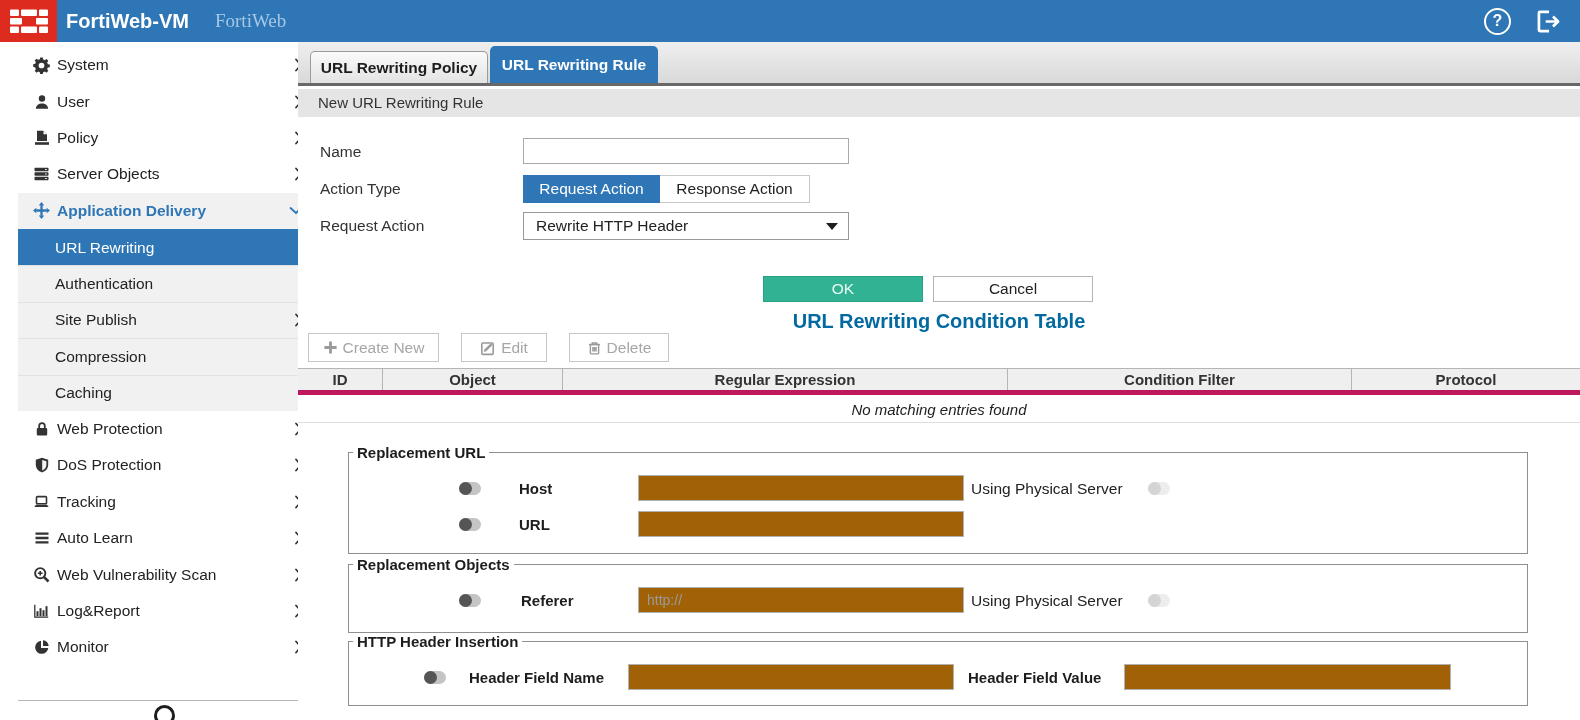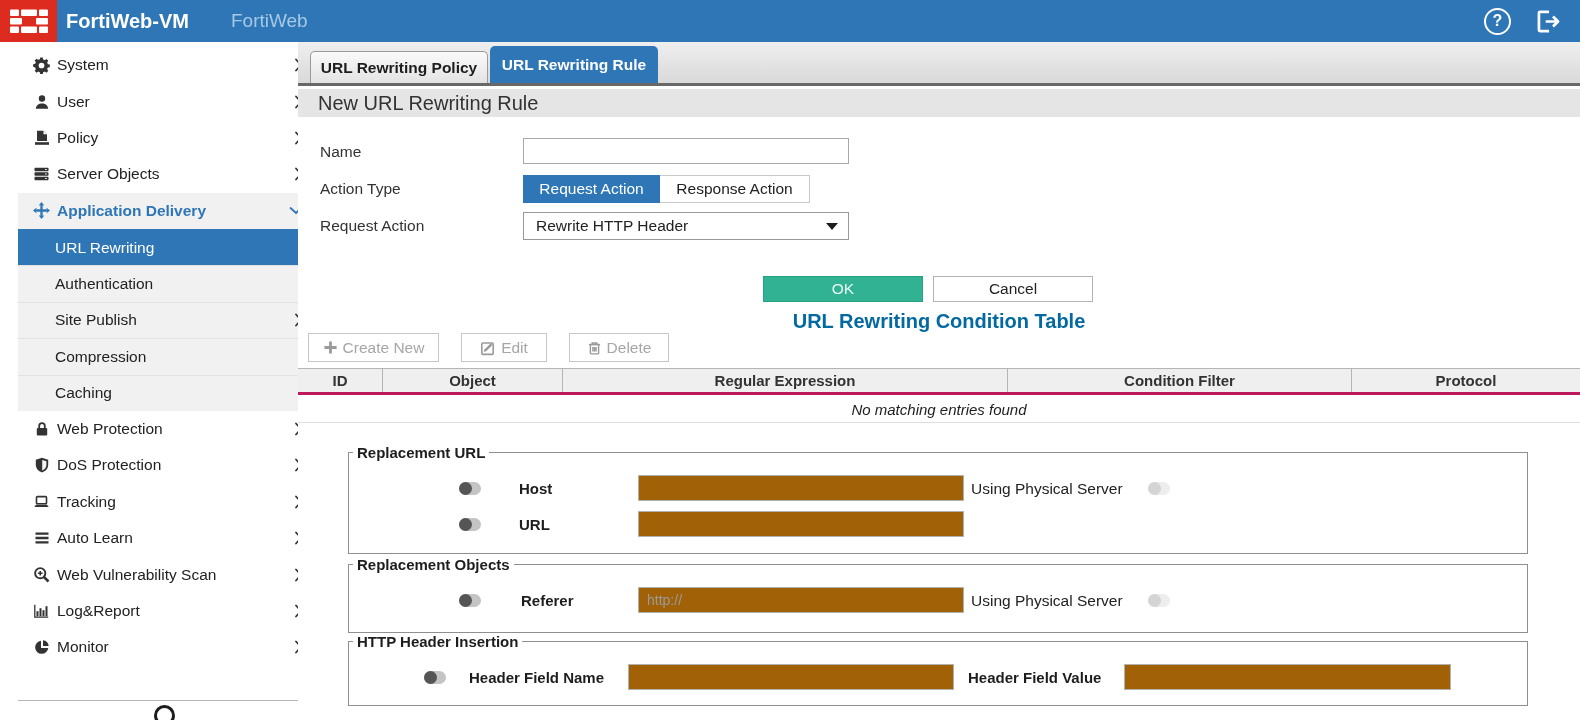--- a/index.html
+++ b/index.html
@@ -5,21 +5,21 @@
   * { margin:0; padding:0; box-sizing:border-box; }
   html,body { width:1580px; height:720px; overflow:hidden; background:#fff;
     font-family:"Liberation Sans","DejaVu Sans",sans-serif; color:#222; }
 
   
   .topbar { position:absolute; left:0; top:0; width:1580px; height:42px;
     background:#2e76b5; display:flex; align-items:center; }
   .logo-box { width:57px; height:42px; background:#dd2b20; display:flex;
     align-items:center; justify-content:center; flex:0 0 auto; }
   .product-name { margin-left:9px; font-size:20px; font-weight:bold; color:#fff; }
-  .app-name { margin-left:42px; font-size:19px; color:#a6c8e6; }
+  .app-name { margin-left:26px; font-size:19px; color:#a6c8e6;font-family:Liberation Serif, serif; }
   .topbar-right { margin-left:auto; display:flex; align-items:center; gap:24px; padding-right:18px; }
   .help-circle { width:27px; height:27px; border:2px solid #fff; border-radius:50%;
     color:#fff; font-size:16px; font-weight:bold; display:flex; align-items:center;
     justify-content:center; cursor:pointer; }
   .help-circle::after { content:"?"; }
 
   
   .sidebar { position:absolute; left:0; top:42px; width:298px; height:678px;
     background:#fff; border-right:1px solid #c9c9c9; overflow:hidden;margin-left:18px; }
   .nav { padding-top:5px; }
@@ -40,21 +40,21 @@
 
   .tabstrip { position:absolute; left:0; top:0; width:1282px; height:44px;
     background:linear-gradient(#efefef,#d9d9d9); border-bottom:3px solid #686868; }
   .tab { position:absolute; display:flex; align-items:center; justify-content:center;
     font-size:15.5px; font-weight:600; border-radius:5px 5px 0 0; cursor:pointer; }
   .tab.inactive { left:12px; top:9px; width:178px; height:32px;
     background:linear-gradient(#fafafa,#e3e3e3); border:1px solid #9a9a9a; border-bottom:none; color:#1d1d1d; }
   .tab.active { left:192px; top:4px; width:168px; height:37px; background:#2e76b5; color:#fff; }
 
   .panel-title { position:absolute; left:0; top:47px; width:1282px; height:28px;
-    background:#e5e5e5; line-height:28px; padding-left:20px; font-size:20px; color:#333; }
+    background:#e5e5e5; line-height:28px; padding-left:20px; font-size:15px; color:#333; }
 
   .f-label { position:absolute; font-size:15.5px; color:#333; height:27px; line-height:27px; }
   .f-input { position:absolute; height:26px; border:1px solid #a9a9a9; background:#fff;
     font-size:14px; padding:0 8px; font-family:inherit; color:#222; }
   .f-input::placeholder { color:#9a9a9a; }
 
   .seg { position:absolute; left:225px; top:133px; height:28px; display:flex; }
   .seg-btn { height:28px; display:flex; align-items:center; justify-content:center;
     font-size:15.5px; cursor:pointer; }
   .seg-btn.on { width:137px; background:#2e76b5; color:#fff; }
@@ -73,21 +73,21 @@
 
   .ct-title { position:absolute; left:0; top:268px; width:1282px; text-align:center;
     font-size:20px; font-weight:bold; color:#0369a1; }
 
   .tb { position:absolute; left:10px; top:291px; display:flex; gap:22px; }
   .tb-btn { height:29px; display:flex; align-items:center; justify-content:center; gap:5px;
     border:1px solid #c6c6c6; background:#fff; color:#a6a6a6; font-size:15.5px; cursor:default; }
   .tb-create { width:131px; } .tb-edit { width:86px; } .tb-delete { width:100px; }
 
   .thead { position:absolute; left:0; top:326px; width:1282px; height:27px; display:flex;
-    background:#efefef; border-top:1px solid #b5b5b5; border-bottom:3px solid #be185d; }
+    background:#efefef; border-top:1px solid #b5b5b5; border-bottom:5px solid #be185d; }
   .th { height:100%; display:flex; align-items:center; justify-content:center;
     font-size:15px; font-weight:600; color:#333; border-right:1px solid #b5b5b5; }
   .th:last-child { border-right:none; flex:1; }
   .empty-row { position:absolute; left:0; top:354px; width:1282px; height:27px; line-height:27px;
     text-align:center; font-style:italic; font-size:15px; color:#1d1d1d; border-bottom:1px solid #dedede; }
 
   fieldset { position:absolute; left:50px; width:1180px; border:1px solid #8f8f8f; }
   legend { font-size:15px; font-weight:bold; color:#1d1d1d; padding:0 4px; margin-left:4px; }
   .fs-ru { top:402px; height:110px; }
   .fs-rr { top:514px; height:77px; }

